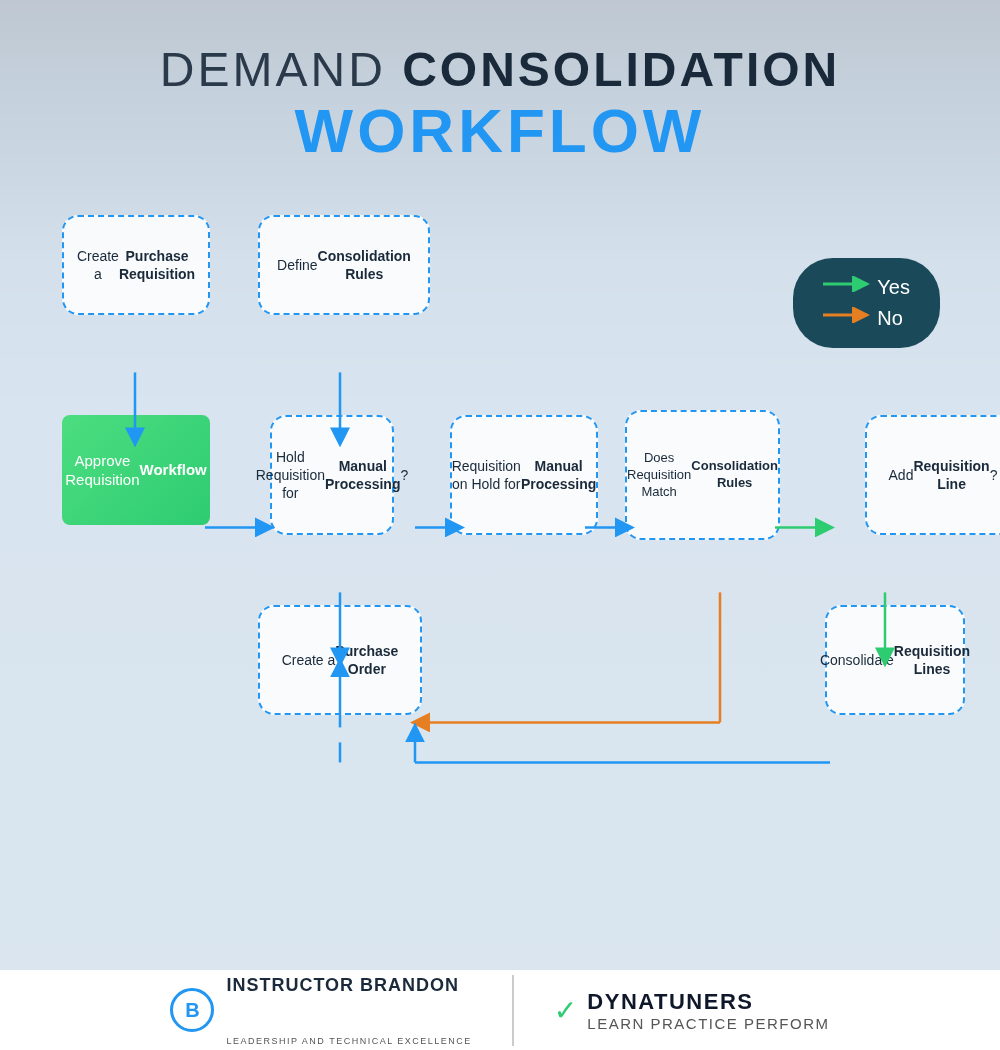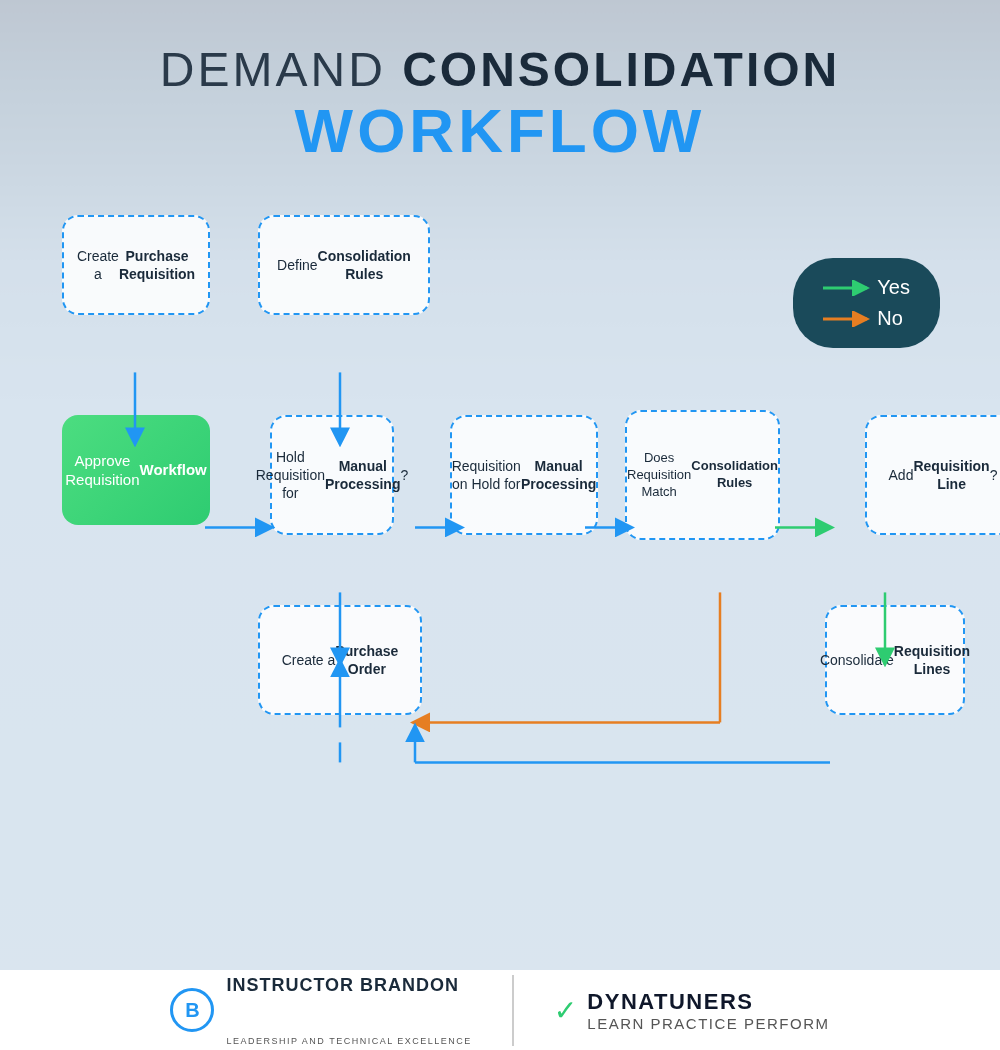--- a/index.html
+++ b/index.html
@@ -71,21 +71,21 @@
       background: #1a4a5a;
       border-radius: 40px;
       padding: 18px 30px;
       display: flex;
       flex-direction: column;
       gap: 8px;
       z-index: 10;
     }
     .legend-item {
       display: flex;
-      align-items: center;
+      align-items: flex-start;
       gap: 4px;
     }
     .legend-arrow {
       width: 50px;
       height: 16px;
       display: flex;
       align-items: center;
     }
     .legend-arrow svg {
       width: 50px;
@@ -118,21 +118,21 @@
       font-size: 14px;
       color: #1a2a3a;
       line-height: 1.3;
     }
     .node strong { font-weight: 800; }
 
     .node-green {
       background: linear-gradient(135deg, #4cdd80, #2ecc71);
       border: none;
       color: white;
-      border-radius: 16px;
+      border-radius: 8px;
     }
     .node-green strong { font-weight: 900; }
 
     
     .arrows-svg {
       position: absolute;
       top: 0; left: 0;
       width: 100%;
       height: 100%;
       pointer-events: none;

